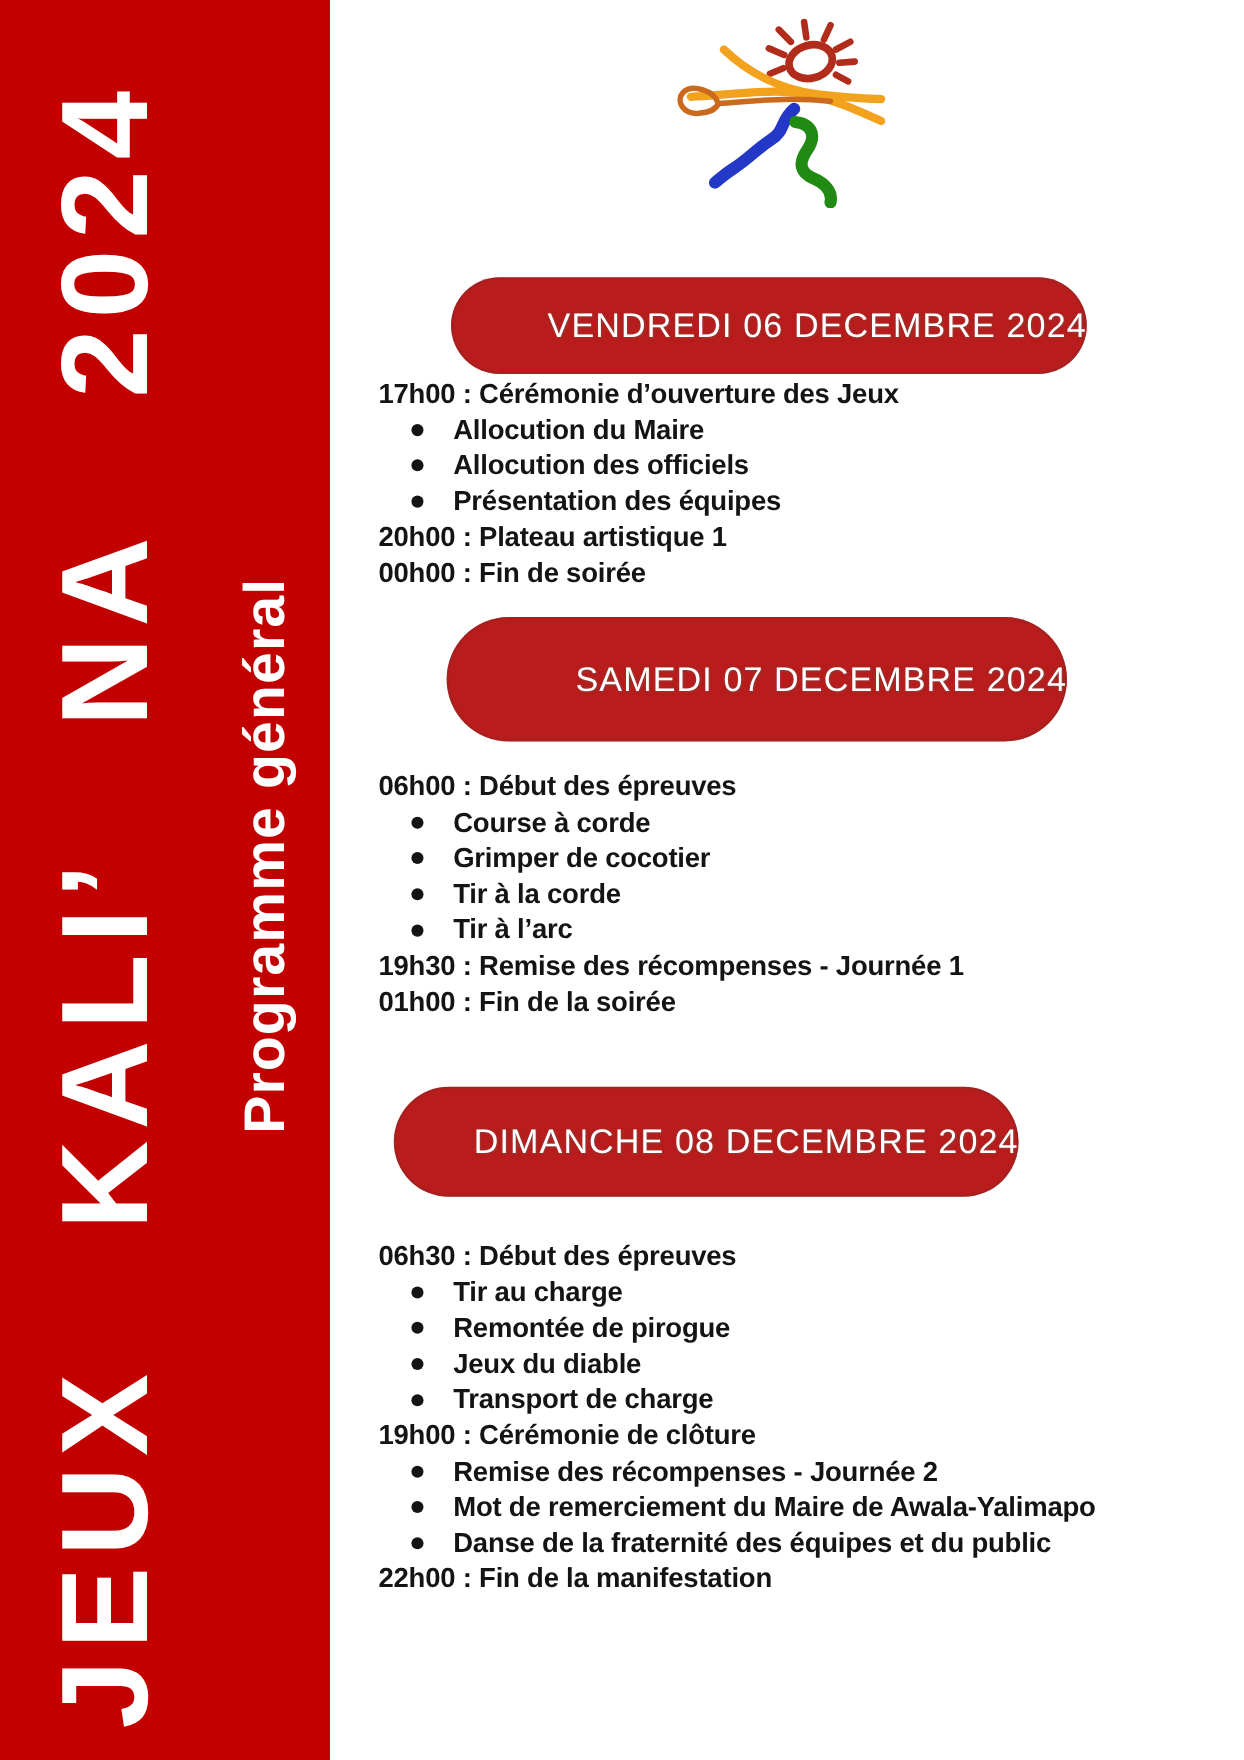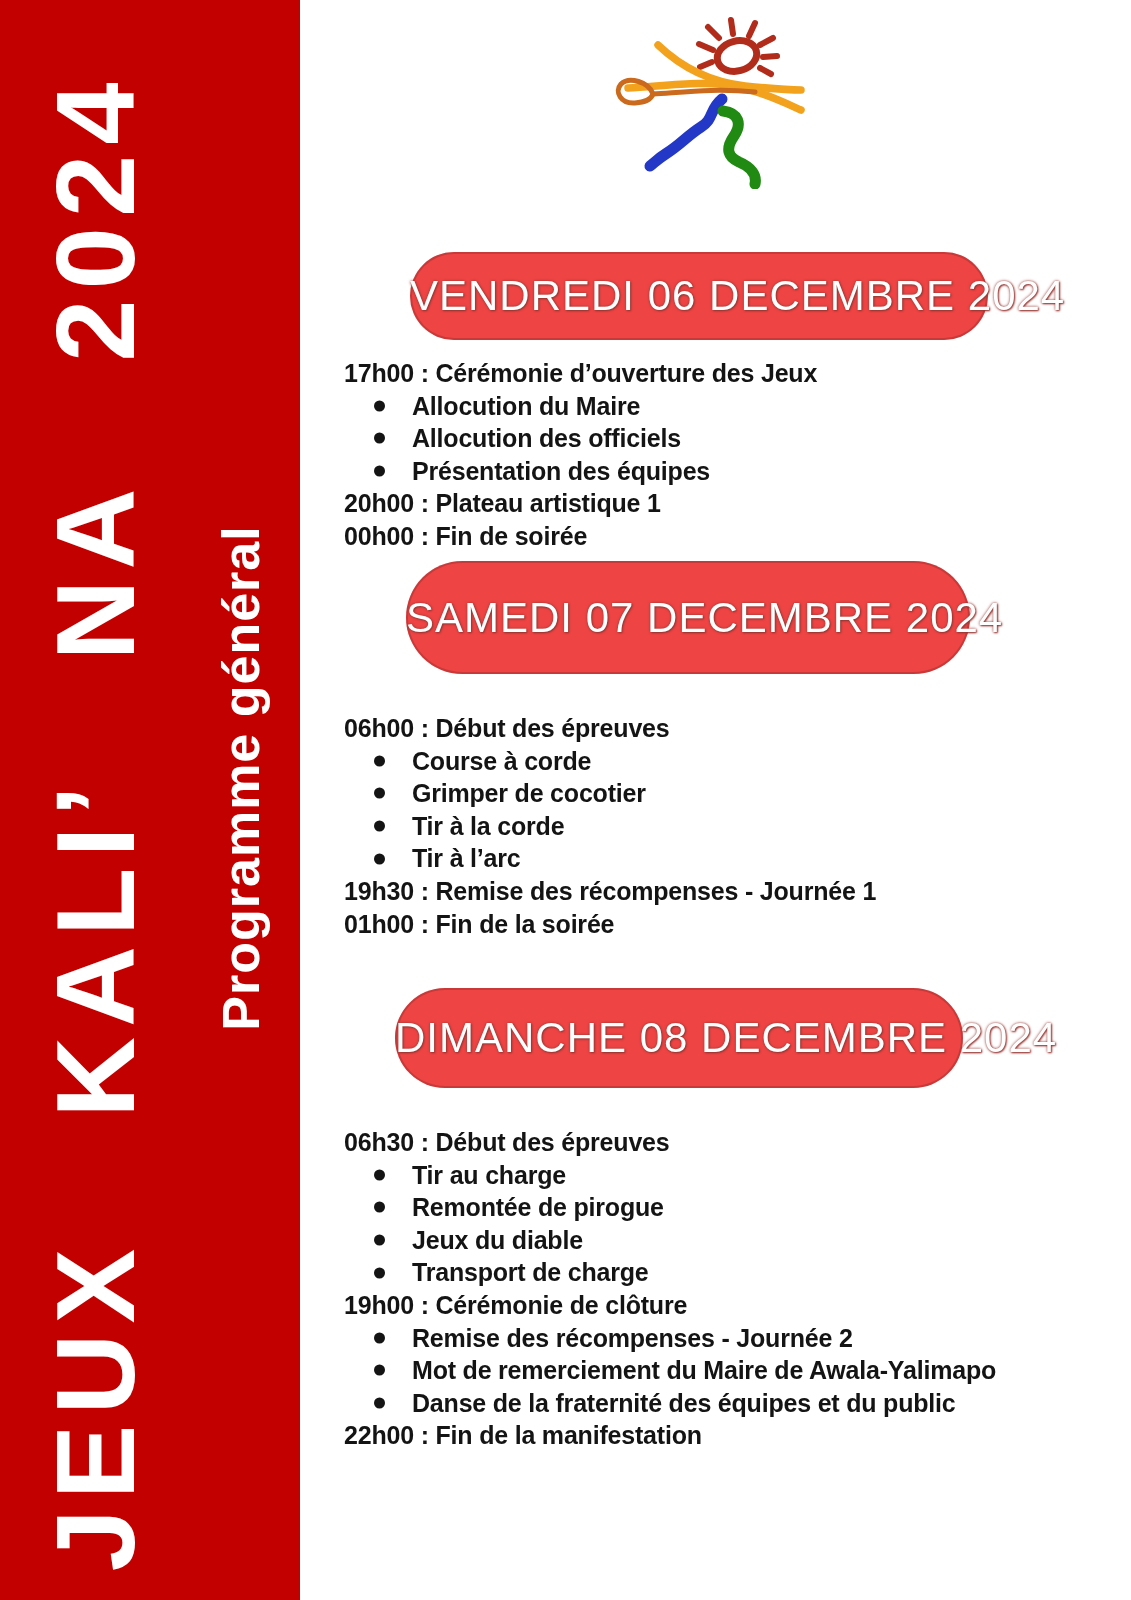--- a/index.html
+++ b/index.html
@@ -25,32 +25,32 @@
   .logo{position:absolute;left:615px;top:14px;width:190px;height:175px;}
 
   
   .content{position:absolute;left:300px;top:0;width:831px;height:1600px;}
   .day{position:absolute;left:0;width:100%;}
   .day-1{top:252px}
   .day-2{top:561px}
   .day-3{top:988px}
 
   .pill{
-    border-radius:70px;background:#ef4444;color:#ffffff;
-    display:flex;align-items:center;justify-content:flex-start;
-    font-size:42px;font-weight:400;letter-spacing:1px;white-space:nowrap;
+    border-radius:70px;background:#b91c1c;color:#ffffff;
+    display:flex;align-items:center;justify-content:flex-end;
+    font-size:31px;font-weight:400;letter-spacing:1px;white-space:nowrap;
     text-shadow:0 0 3px #963733,1px 1px 2px #963733;
     box-shadow:inset 0 0 0 2px rgba(130,40,38,.35);
   }
   .day-1 .pill{margin-left:110px;width:578px;height:88px;}
   .day-2 .pill{margin-left:106px;width:564px;height:113px;}
-  .day-3 .pill{margin-left:95px;width:568px;height:100px;}
+  .day-3 .pill{margin-left:58px;width:568px;height:100px;}
 
-  .day-1 .entries{margin-top:17px}
-  .day-2 .entries{margin-top:38px}
+  .day-1 .entries{margin-top:2px}
+  .day-2 .entries{margin-top:25px}
   .day-3 .entries{margin-top:38px}
 
   .entry{
     position:relative;height:32.6px;line-height:32.6px;
     font-weight:700;color:#141414;font-size:25px;letter-spacing:-0.2px;
     white-space:nowrap;
   }
   .entry.time{padding-left:44px;}
   .entry.bullet{padding-left:112px;}
   .entry .dot{

